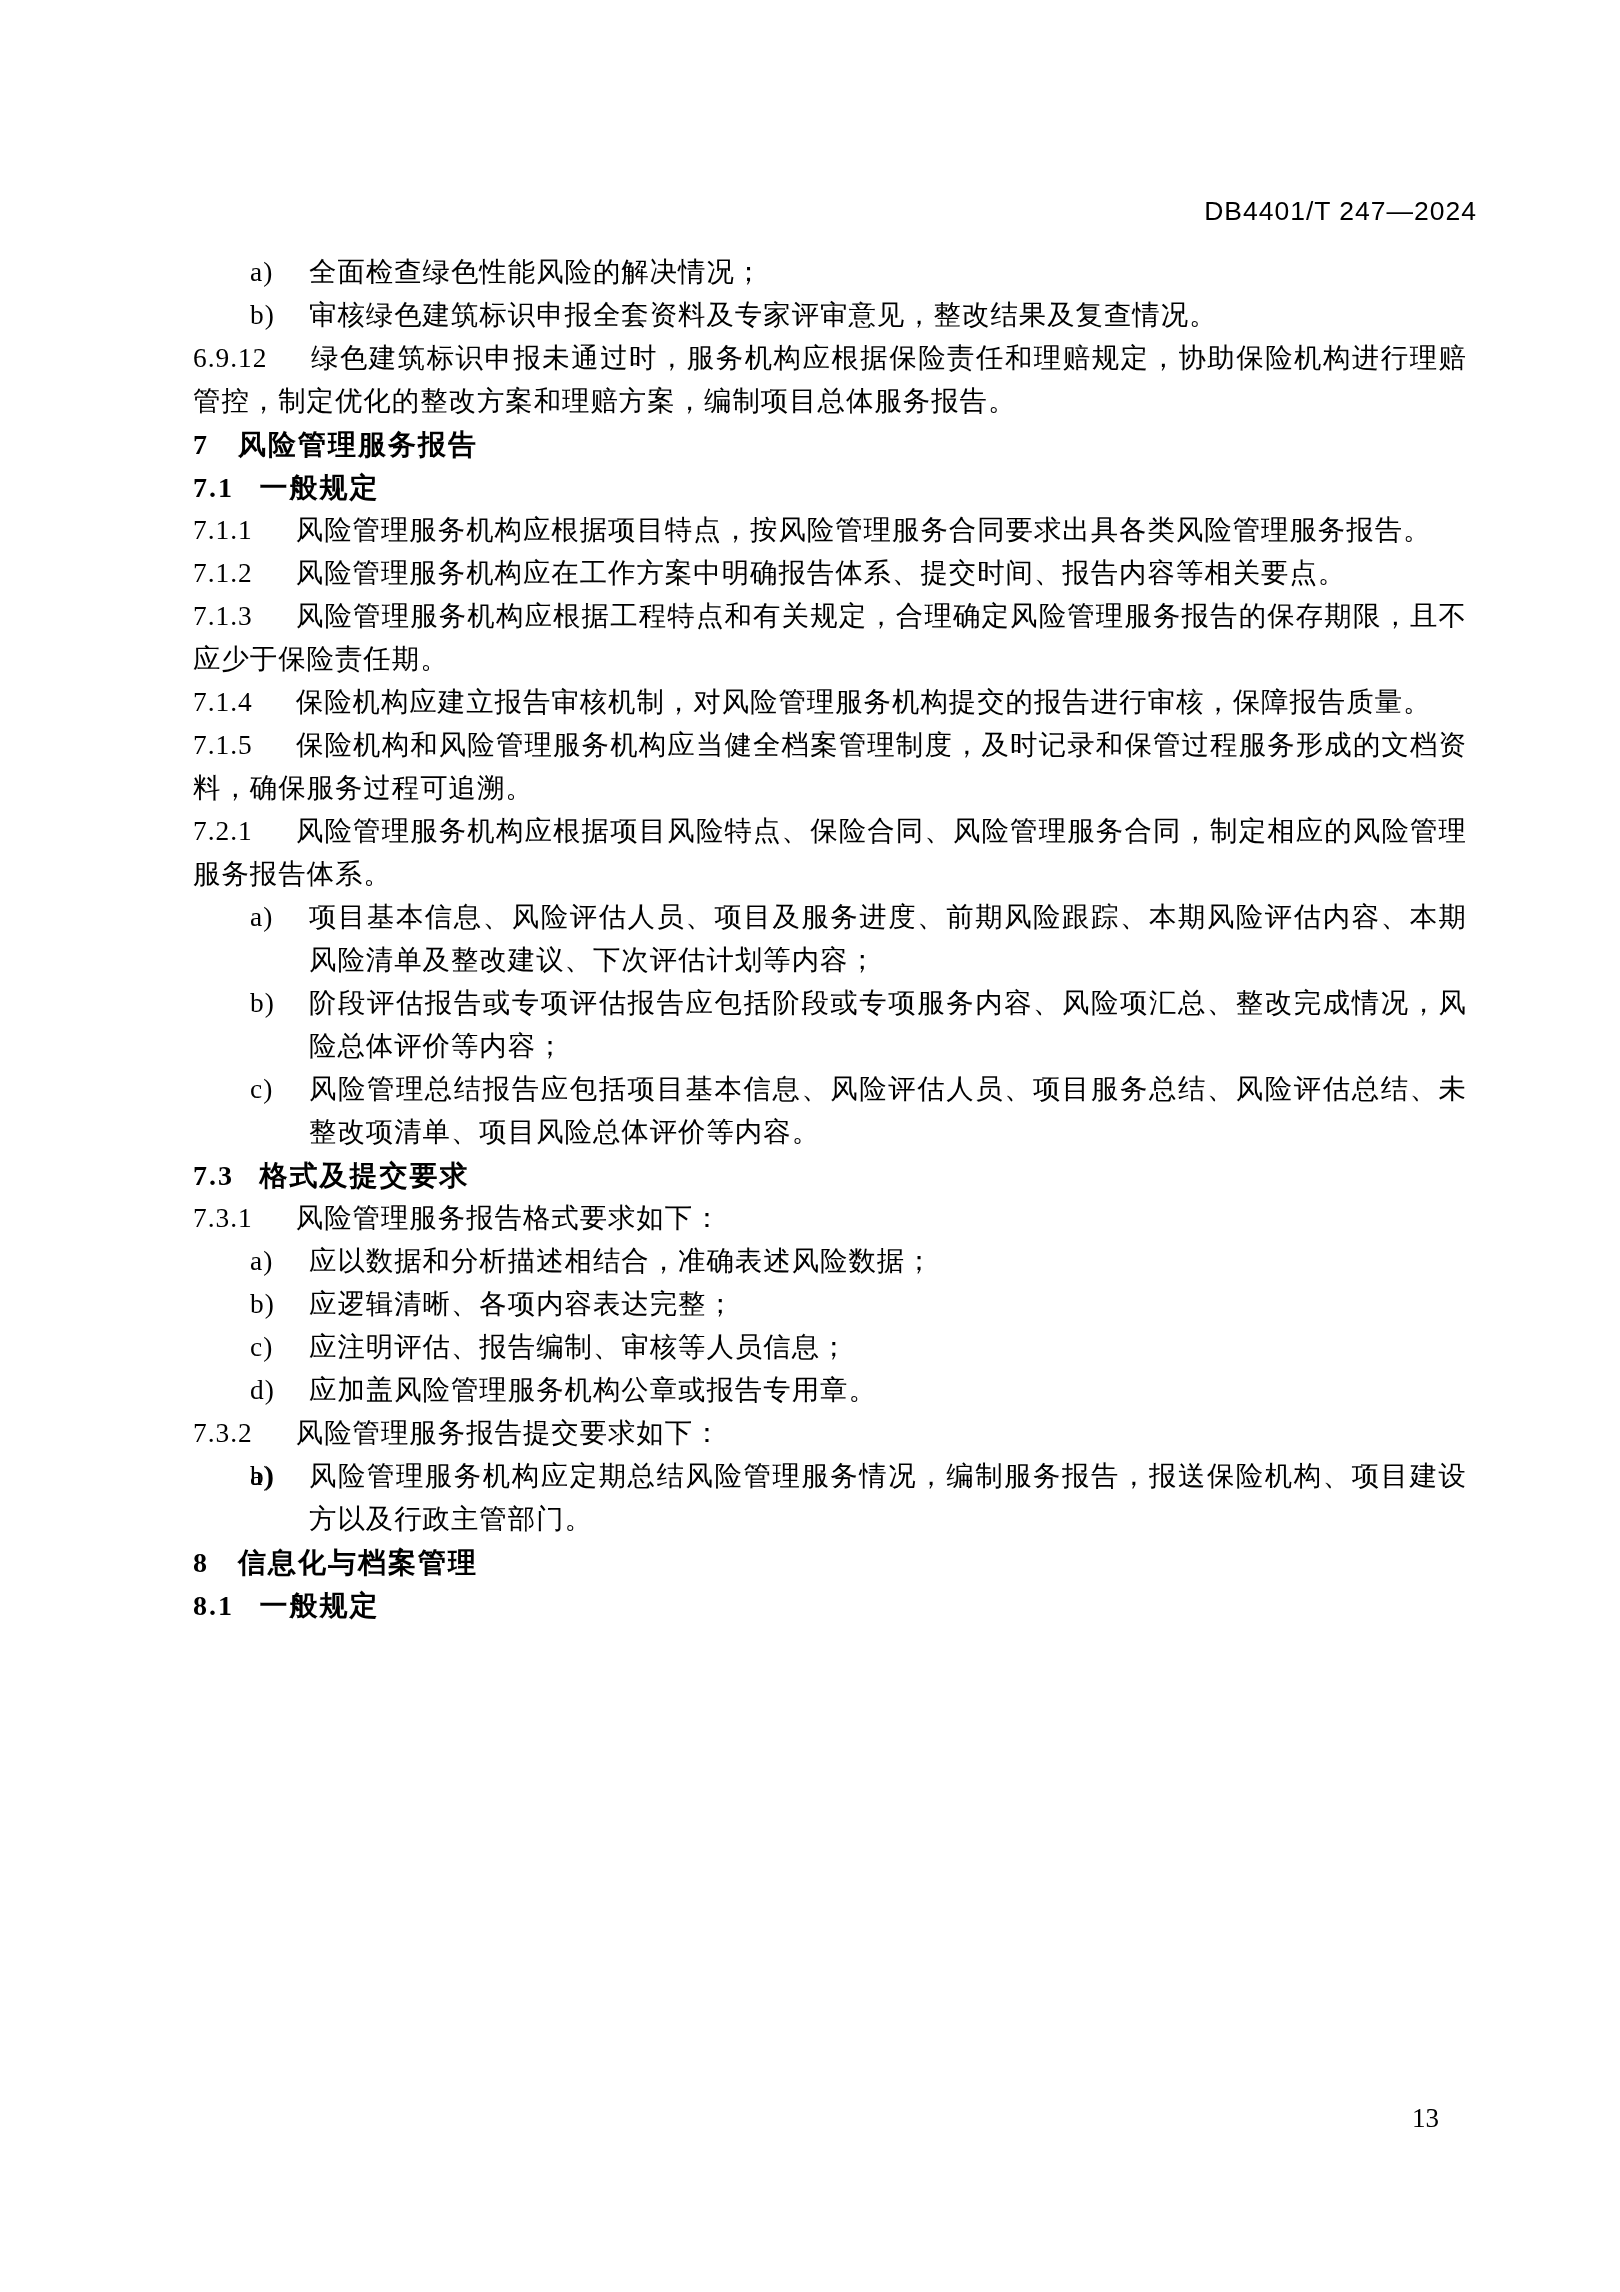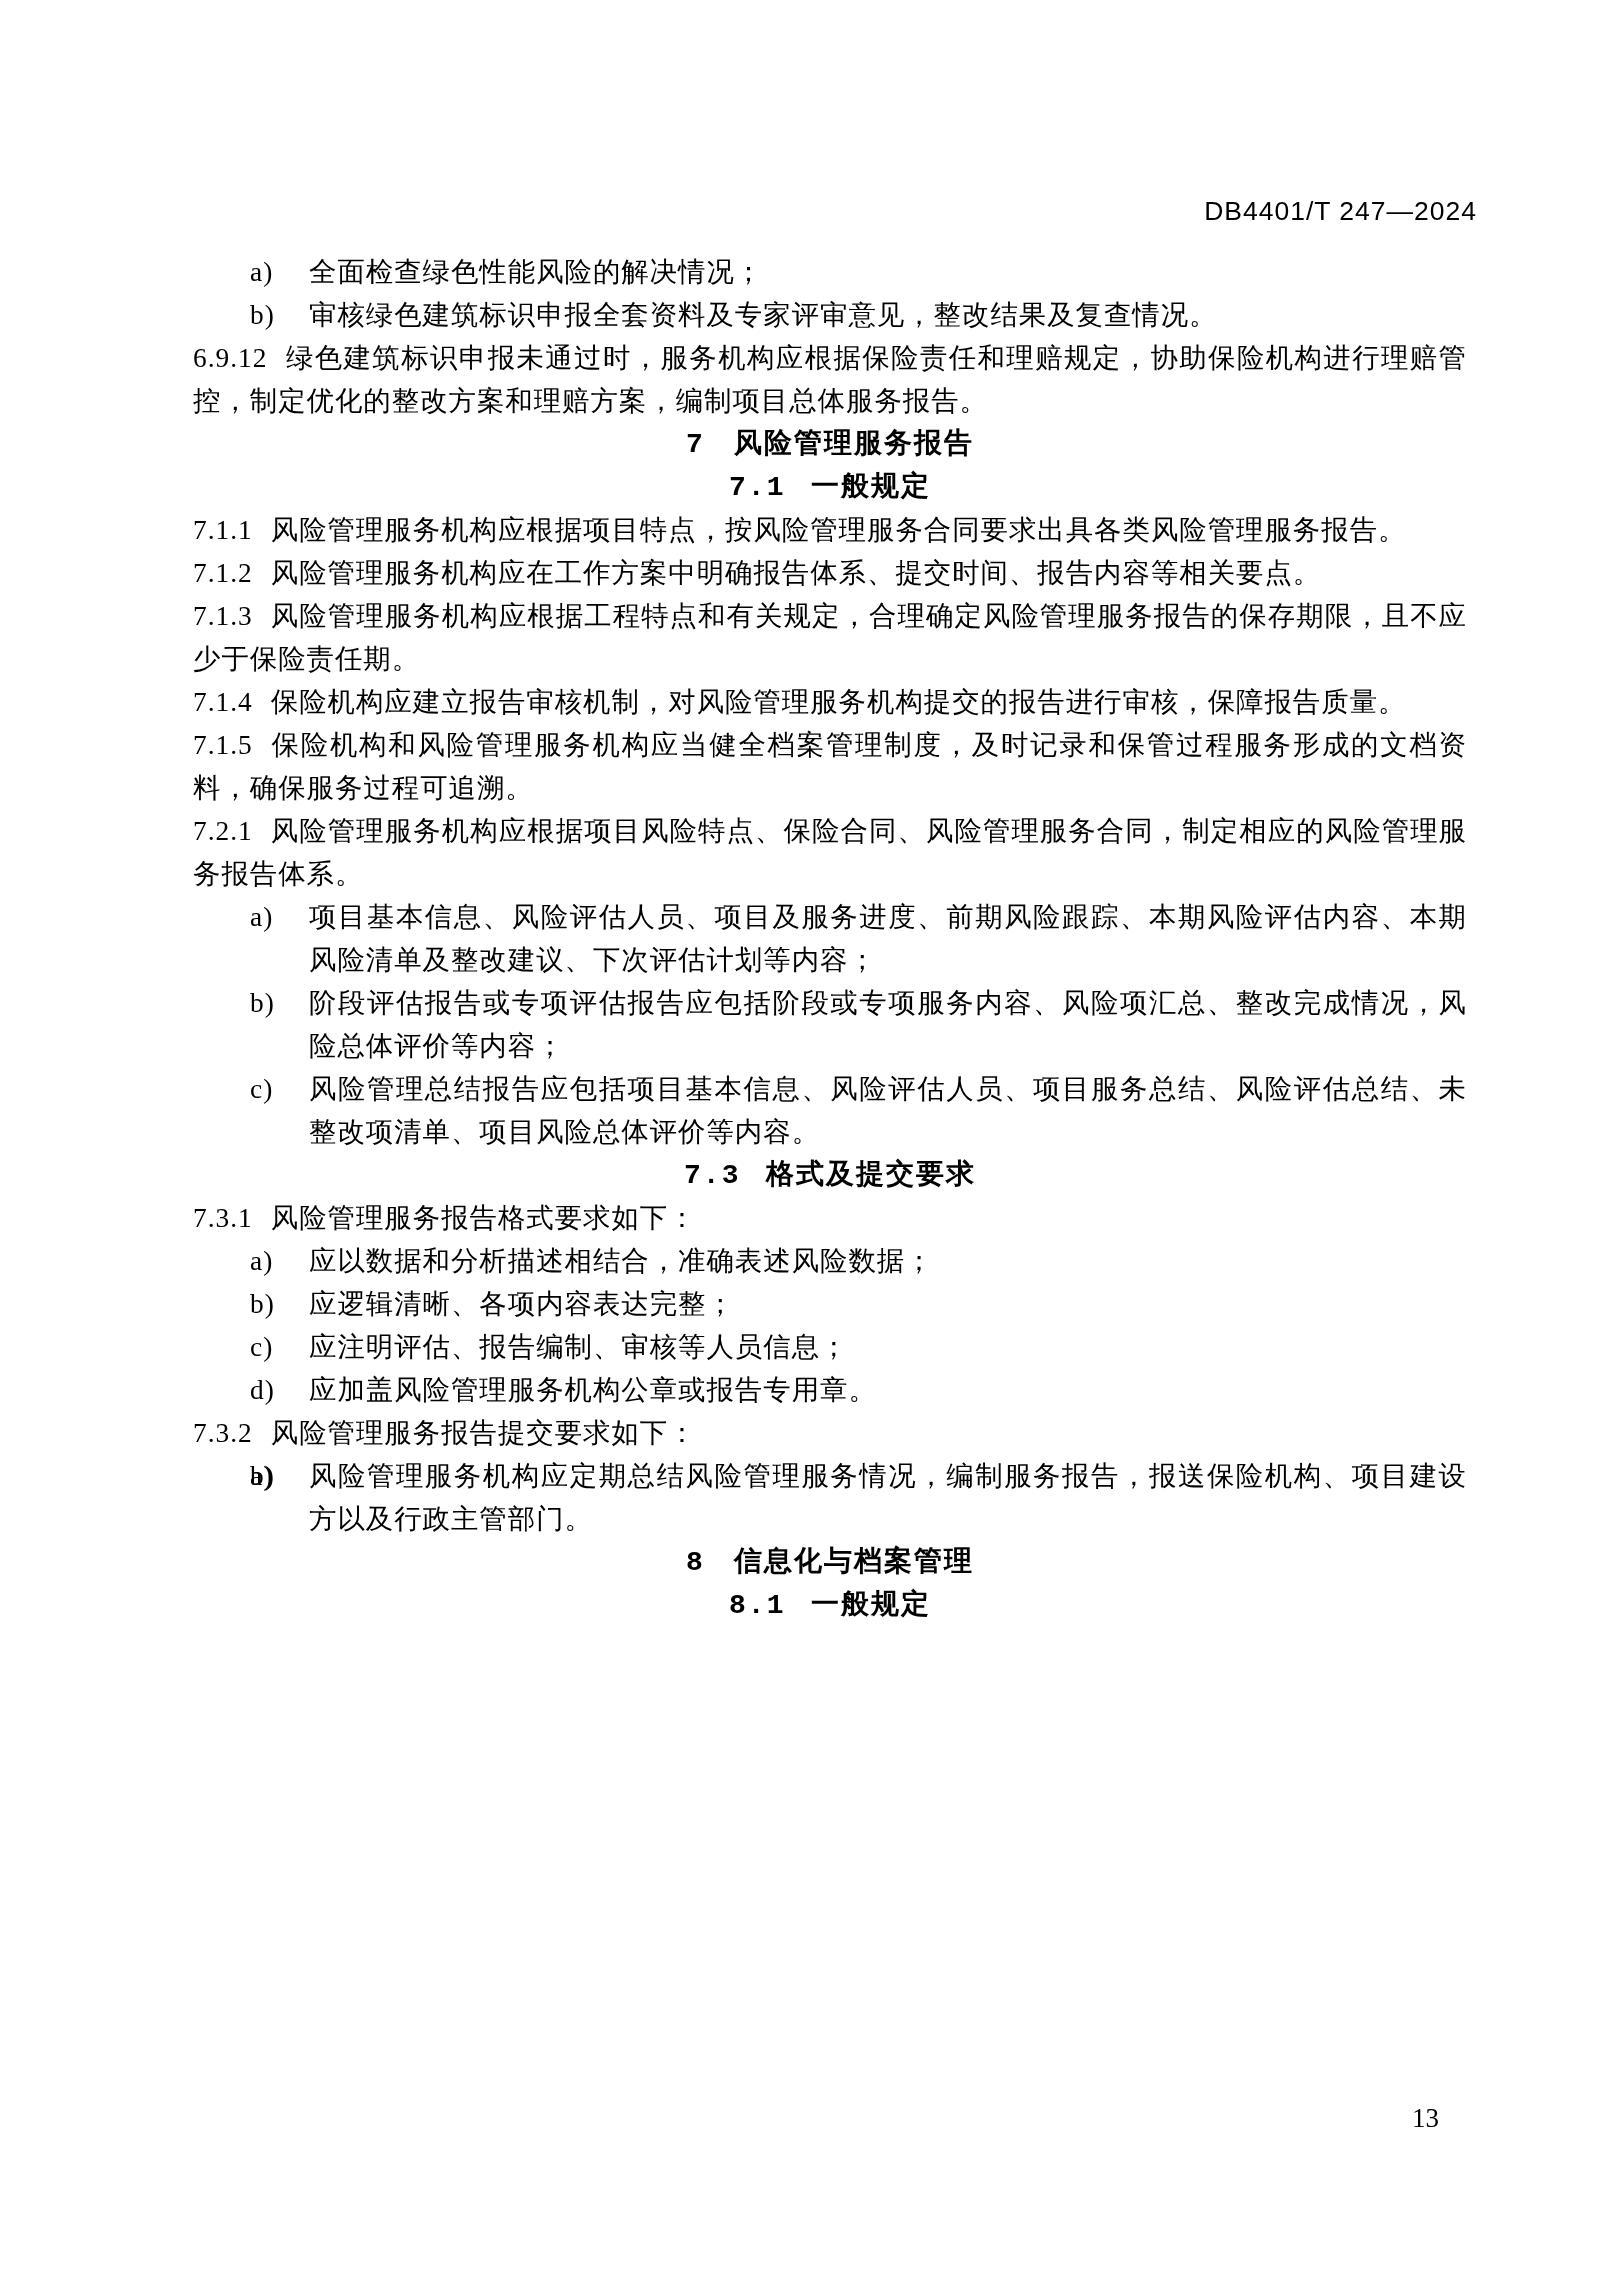--- a/index.html
+++ b/index.html
@@ -24,28 +24,28 @@
   .content{
     position:absolute;
     left:193px;top:251px;
     width:1274px;
     font-size:27.4px;
     line-height:43px;
     letter-spacing:1px;
     text-align:justify;
   }
   .content p{margin:0;}
-  .clause-num{margin-right:18px;white-space:nowrap;}
+  .clause-num{margin-right:43px;white-space:nowrap;}
   .chapter,.section{
-    font-family:Liberation Mono, monospace;
+    font-family:Liberation Serif, serif;
     font-weight:bold;
     font-size:28px;
     line-height:43px;
     letter-spacing:2px;
-    text-align:center;
+    text-align:left;
   }
   .chapter{margin:43px 0;}
   .section{margin:21.6px 0 17.6px 0;}
   .chapter .hnum{margin-right:29px;}
   .section .hnum{margin-right:25.5px;margin-top:18px;}
   .li{position:relative;padding-left:116px;}
   .li .li-label{position:absolute;left:57px;top:0;}
   .page-number{
     position:absolute;
     left:1412px;top:2105px;

